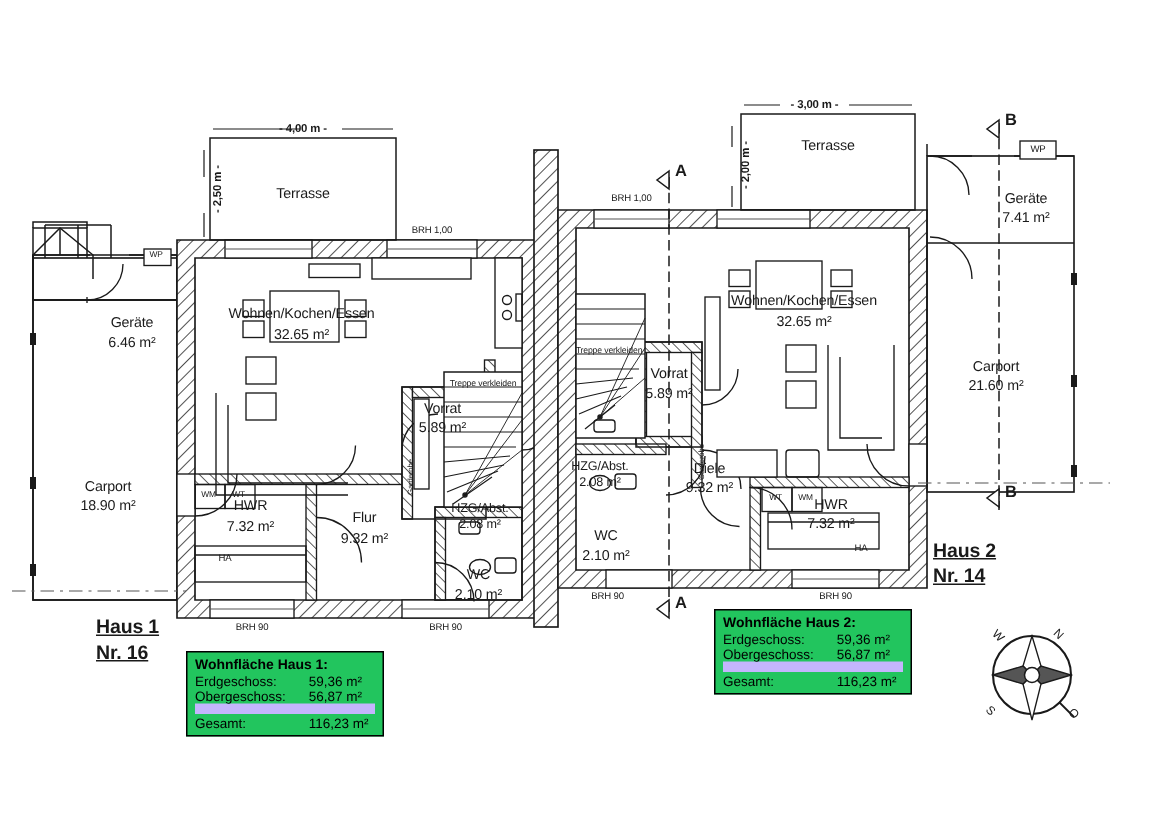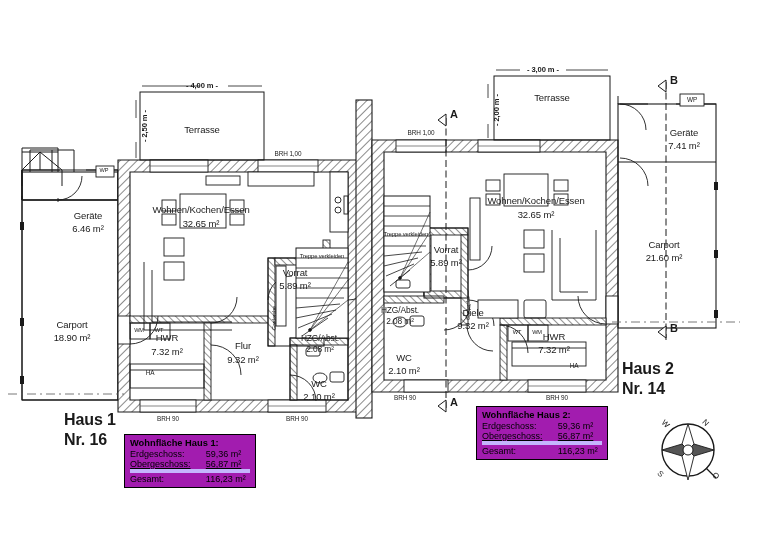--- a/index.html
+++ b/index.html
@@ -26,37 +26,37 @@
     line-height: 1.12;
     letter-spacing: -0.1px;
   }
   .room-name { font-size: 9.5px; text-align: center; }
   .room-area { font-size: 9.5px; text-align: center; }
   .ctr { transform: translateX(-50%); text-align: left; }
   .tiny { font-size: 5.6px; }
   .tiny2 { font-size: 6.4px; }
   .dim { font-size: 7.6px; font-weight: bold; }
   .sect { font-size: 11px; font-weight: bold; }
-  .hausname { font-size: 16px; font-weight: bold; line-height: 1.28; }
+  .hausname { font-size: 13px; font-weight: bold; line-height: 1.28; text-decoration: underline; }
   .vert { transform-origin: 0 0; }
 
   
   .infobox {
     position: absolute;
     border: 1.6px solid #000;
-    background: #a21caf;
+    background: #22c55e;
     padding: 3px 5px 3px 5px;
     font-size: 9px;
   }
   .infobox .title { font-weight: bold; font-size: 9.3px; margin-bottom: 1px; }
   .infobox table { border-collapse: collapse; width: 100%; }
   .infobox td { font-size: 9px; padding: 0; }
   .infobox td.v { text-align: left; padding-left: 10px; }
   .infobox tr.sum td { font-weight: normal; border-top: 1.3px solid #000; padding-top: 0.5px; }
-  .infobox tr.mid td { border-bottom: 4px solid #c4b5fd; text-decoration: underline; }
+  .infobox tr.mid td { border-bottom: 7px solid #c4b5fd; }
 </style>
 </head>
 <body>
 
 <svg id="plan" viewBox="0 0 768 560">
   <defs>
     <pattern id="hatch" width="6" height="6" patternTransform="rotate(45)" patternUnits="userSpaceOnUse">
       <rect width="6" height="6" fill="#ffffff"></rect>
       <line x1="0" y1="0" x2="0" y2="6" stroke="#2a2a2a" stroke-width="1.1"></line>
     </pattern>

